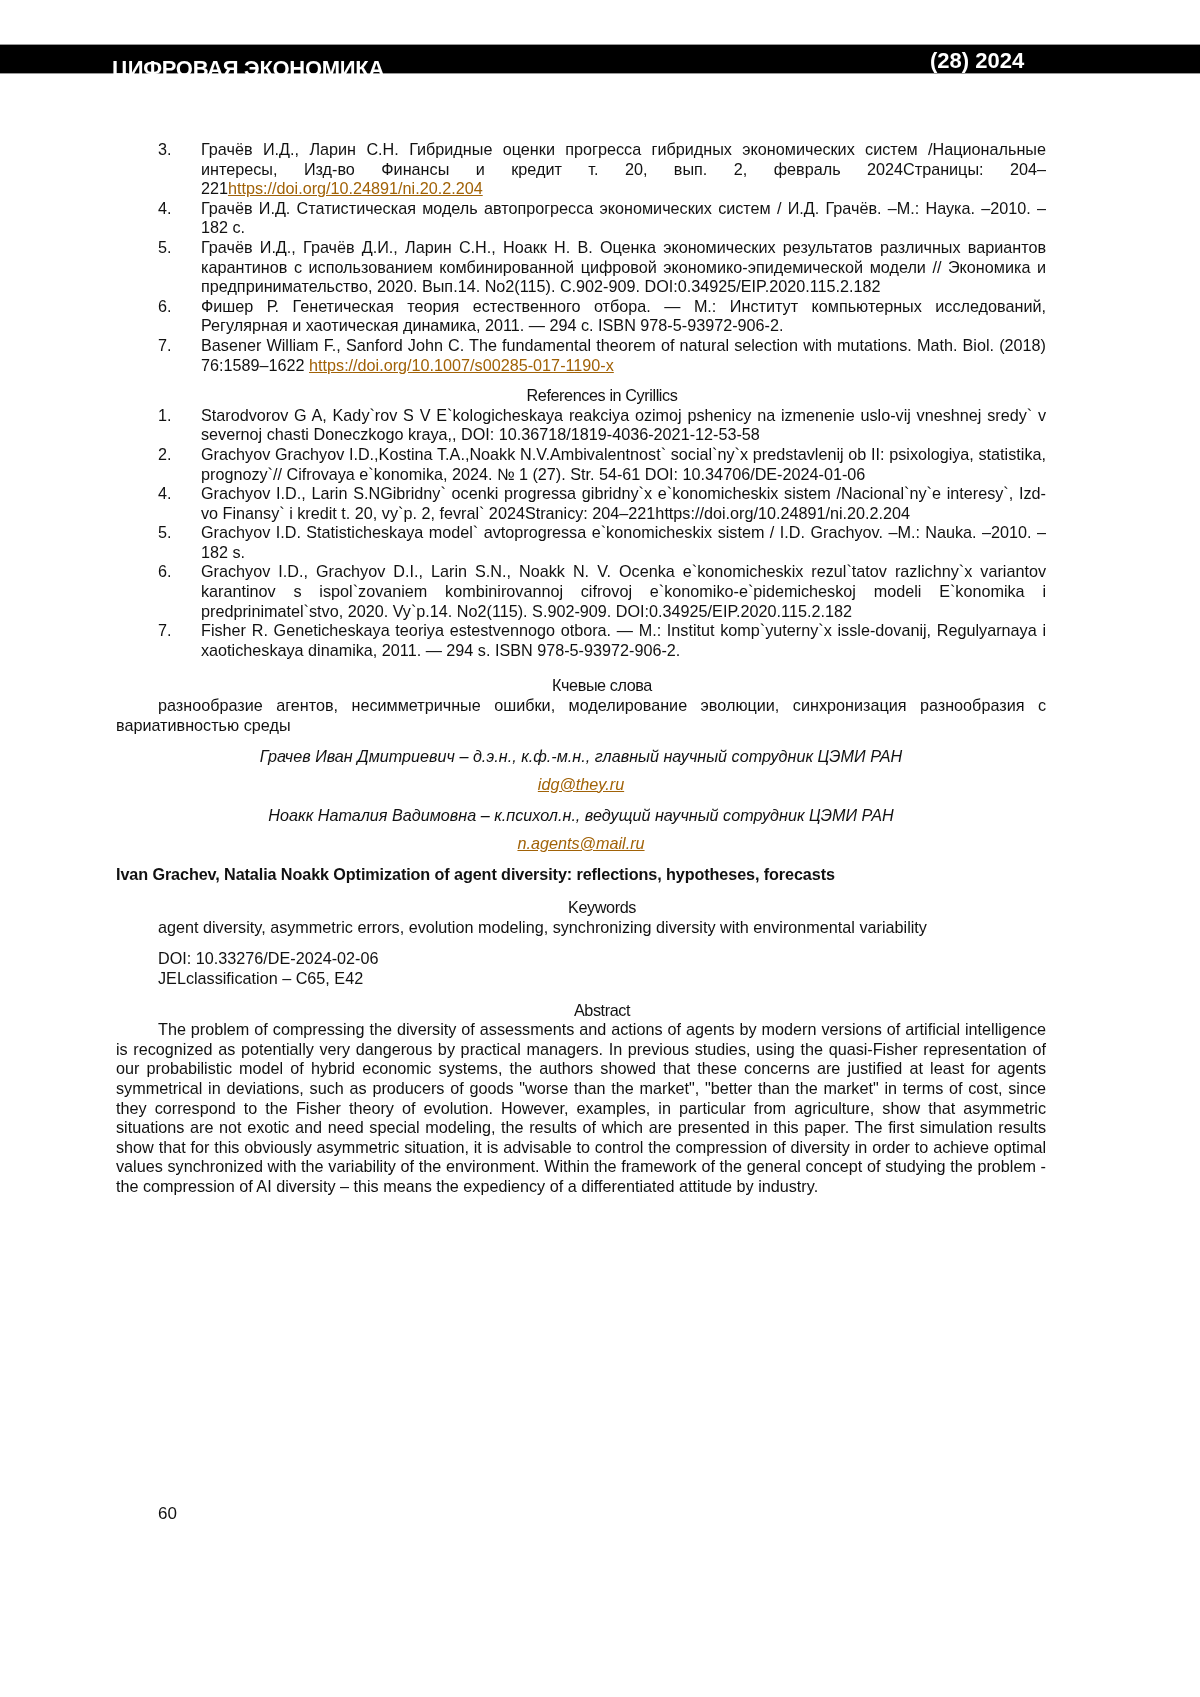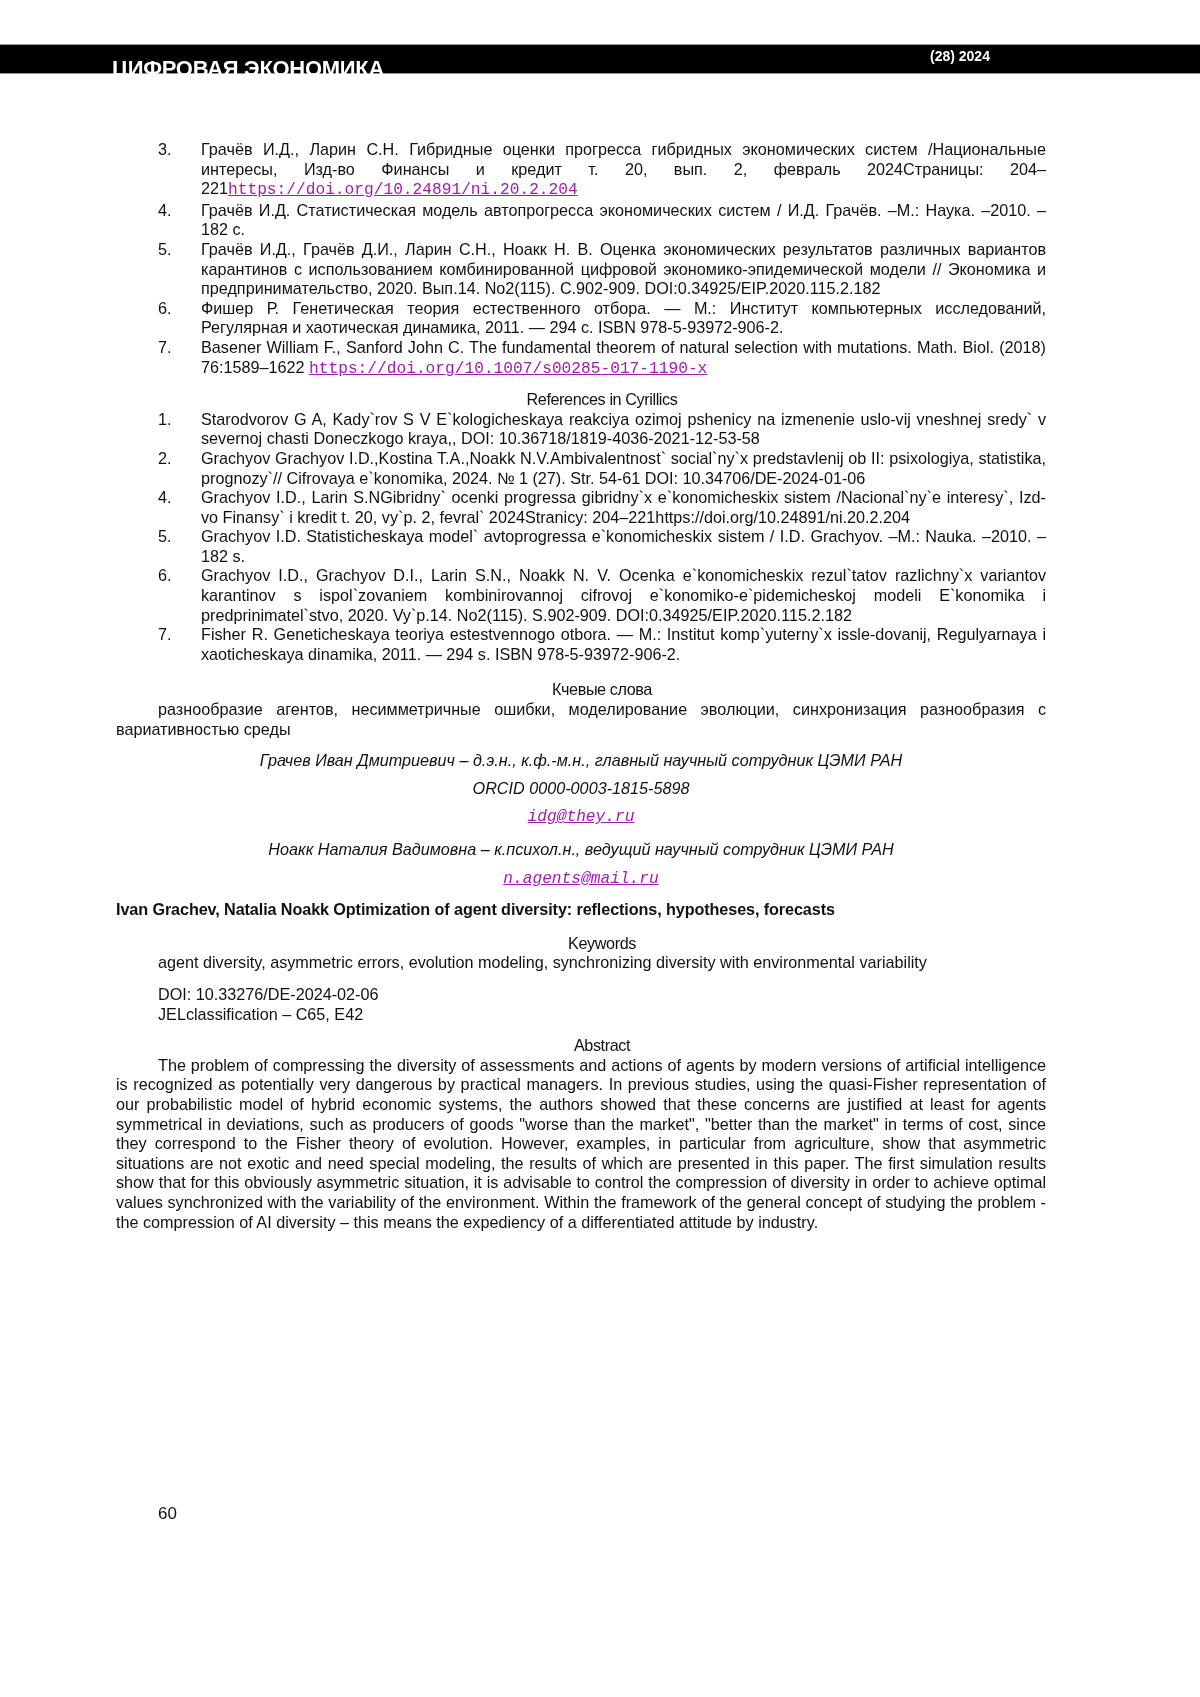--- a/index.html
+++ b/index.html
@@ -2,27 +2,27 @@
 <html><head>
 <meta charset="utf-8">
 <style>
   html, body { margin: 0; padding: 0; background: #ffffff; }
   body { width: 1200px; height: 1697px; position: relative; overflow: hidden;
          font-family: "Liberation Sans", "DejaVu Sans", sans-serif; color: #111; }
   .header-bar { position: absolute; left: 0; top: 44px; width: 1200px; height: 28px; background: #000;
                 border-top: 1px solid #999; border-bottom: 1px solid #999; }
   .header-title { position: absolute; left: 112px; top: 3px; color: #fff; font-weight: bold; font-size: 22px;
                   letter-spacing: -0.3px; margin-top: 8px; }
-  .header-issue { position: absolute; left: 930px; top: 3px; color: #fff; font-weight: bold; font-size: 14px; }
+  .header-issue { position: absolute; left: 930px; top: 3px; color: #fff; font-weight: bold; font-size: 22px; }
   .content { position: absolute; left: 158px; top: 140px; width: 888px; font-size: 16.2px; line-height: 19.6px; }
   ol.refs { list-style: none; margin: 0; padding: 0; }
   ol.refs li { position: relative; padding-left: 43px; text-align: justify; }
   ol.refs li .num { position: absolute; left: 43px; margin-left: -43px; width: 30px; }
   .sect-title { font-weight: normal; letter-spacing: -0.4px; margin-top: 11px; margin-left: 42px; text-align: center; }
-  a.link { color: #a21caf; text-decoration: underline; font-family: Liberation Mono, monospace; }
+  a.link { color: #a16207; text-decoration: underline; }
   .kw-text { text-indent: 42px; text-align: justify; }
   .author-block { text-align: center; font-style: italic; margin-top: 12px; }
   .author-block p { margin: 8px; }
   .en-title { font-weight: bold; margin-top: 11px; letter-spacing: -0.1px; }
   .indent-block { margin-left: 42px; }
   .abstract { text-indent: 42px; text-align: justify; }
   .page-num { position: absolute; left: 158px; top: 1504px; font-size: 17px; }
 </style>
 </head>
 <body>
@@ -50,21 +50,20 @@
     <li><span class="num">6.</span><span>Grachyov I.D., Grachyov D.I., Larin S.N., Noakk N. V. Ocenka e`konomicheskix rezul`tatov razlichny`x variantov karantinov s ispol`zovaniem kombinirovannoj cifrovoj e`konomiko-e`pidemicheskoj modeli E`konomika i predprinimatel`stvo, 2020. Vy`p.14. No2(115). S.902-909. DOI:0.34925/EIP.2020.115.2.182</span></li>
     <li><span class="num">7.</span><span>Fisher R. Geneticheskaya teoriya estestvennogo otbora. — M.: Institut komp`yuterny`x issle-dovanij, Regulyarnaya i xaoticheskaya dinamika, 2011. — 294 s. ISBN 978-5-93972-906-2.</span></li>
   </ol>
 
   <div style="margin-left:-42px;">
     <div class="sect-title" style="margin-top:16px">Кчевые слова</div>
     <div class="kw-text">разнообразие агентов, несимметричные ошибки, моделирование эволюции, синхронизация разнообразия с вариативностью среды</div>
 
     <div class="author-block">
       <p>Грачев Иван Дмитриевич – д.э.н., к.ф.-м.н., главный научный сотрудник ЦЭМИ РАН</p>
-      <p>ORCID 0000-0003-1815-5898</p>
       <p><a class="link">idg@they.ru</a></p>
     </div>
     <div class="author-block">
       <p>Ноакк Наталия Вадимовна – к.психол.н., ведущий научный сотрудник ЦЭМИ РАН</p>
       <p><a class="link">n.agents@mail.ru</a></p>
     </div>
 
     <div class="en-title">Ivan Grachev, Natalia Noakk Optimization of agent diversity: reflections, hypotheses, forecasts</div>
 
     <div class="sect-title" style="margin-top:14px">Keywords</div>

